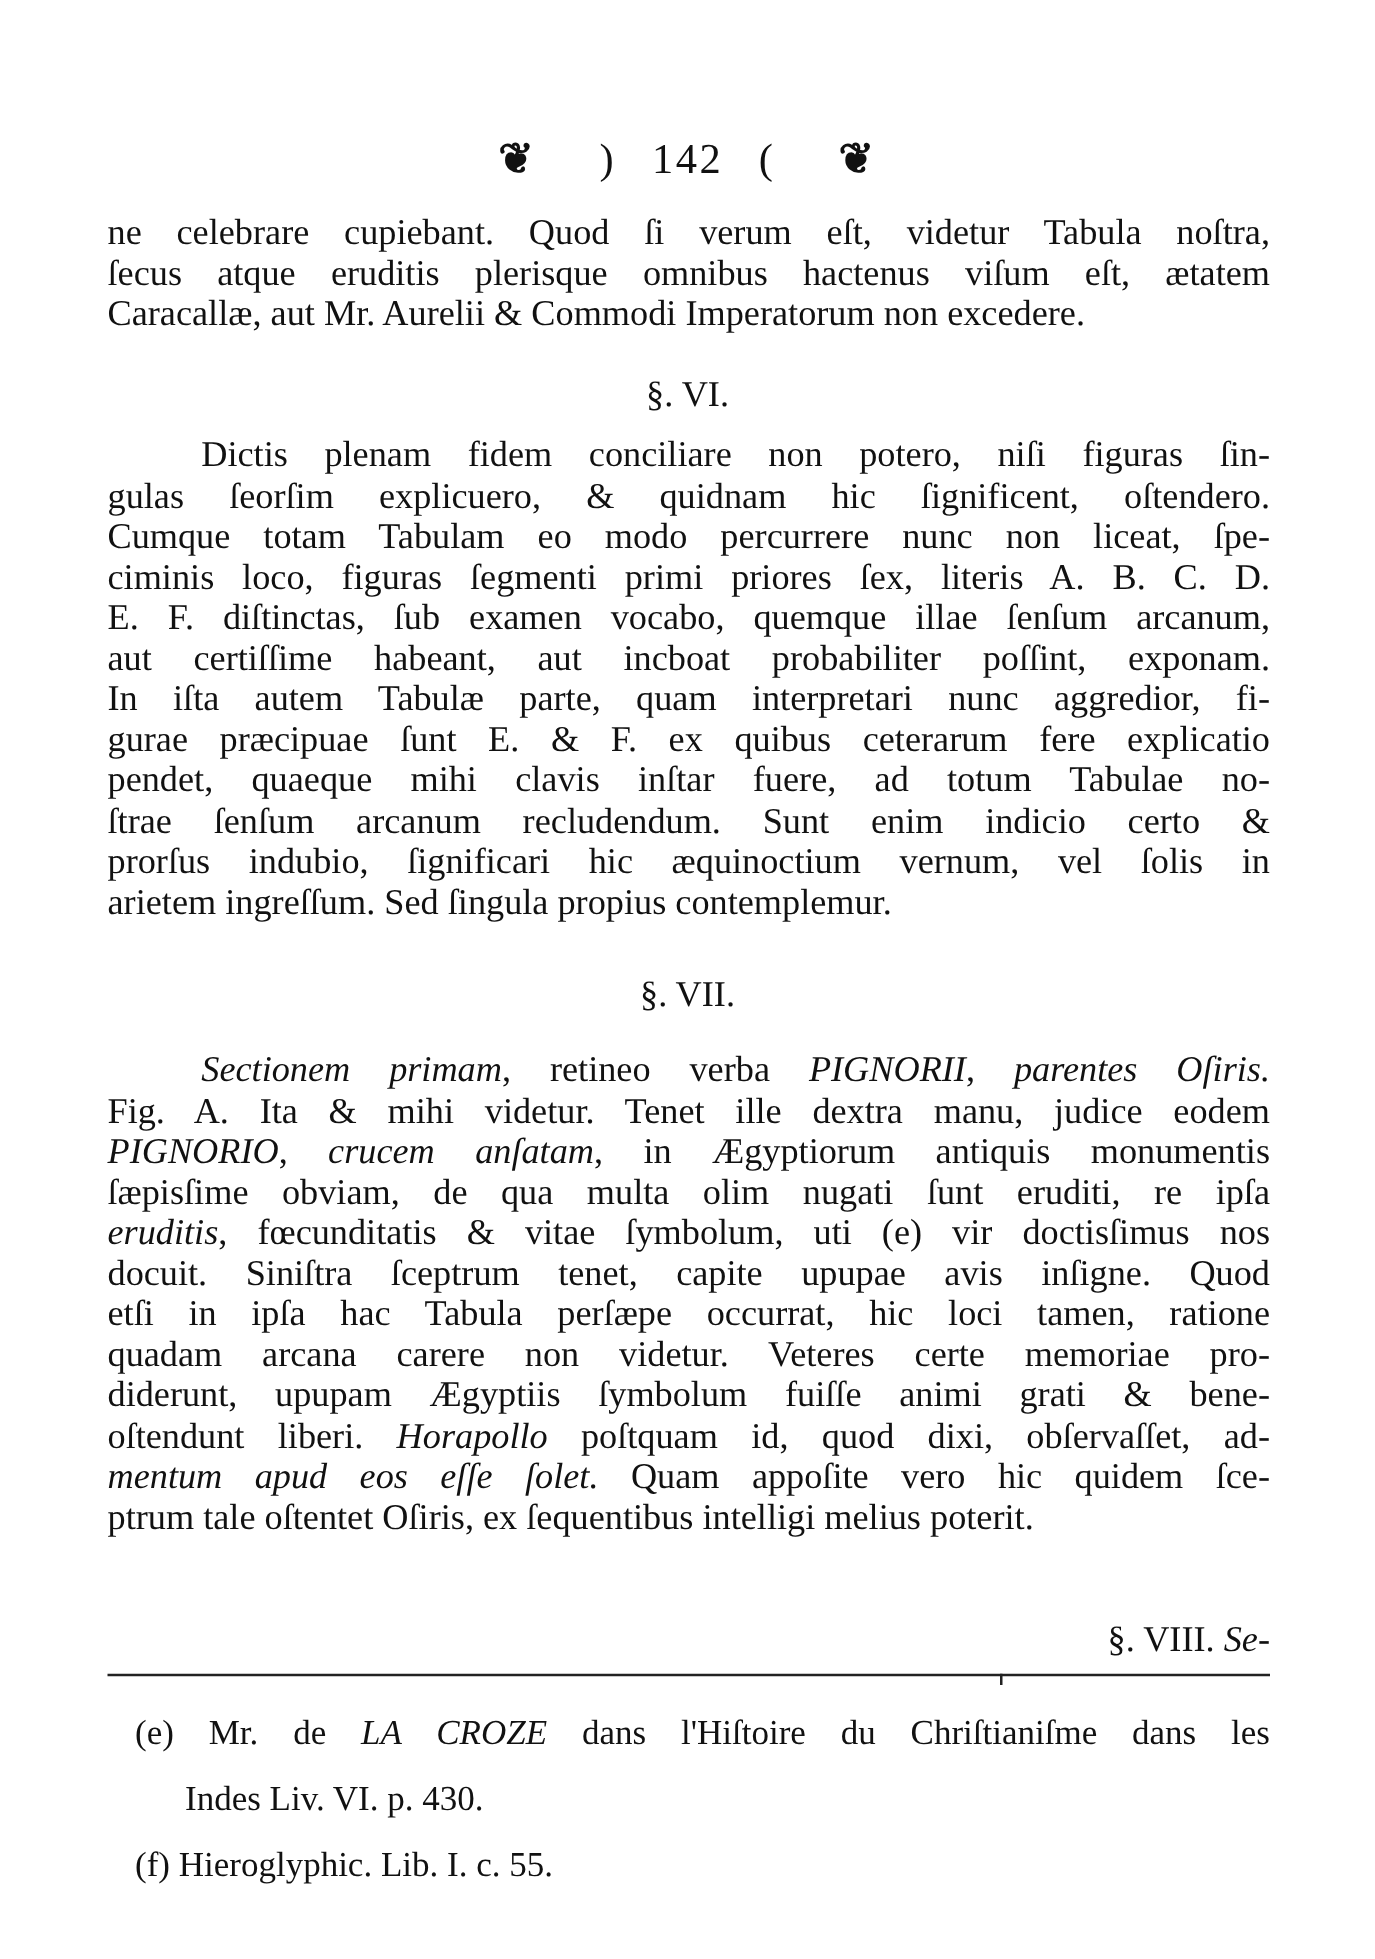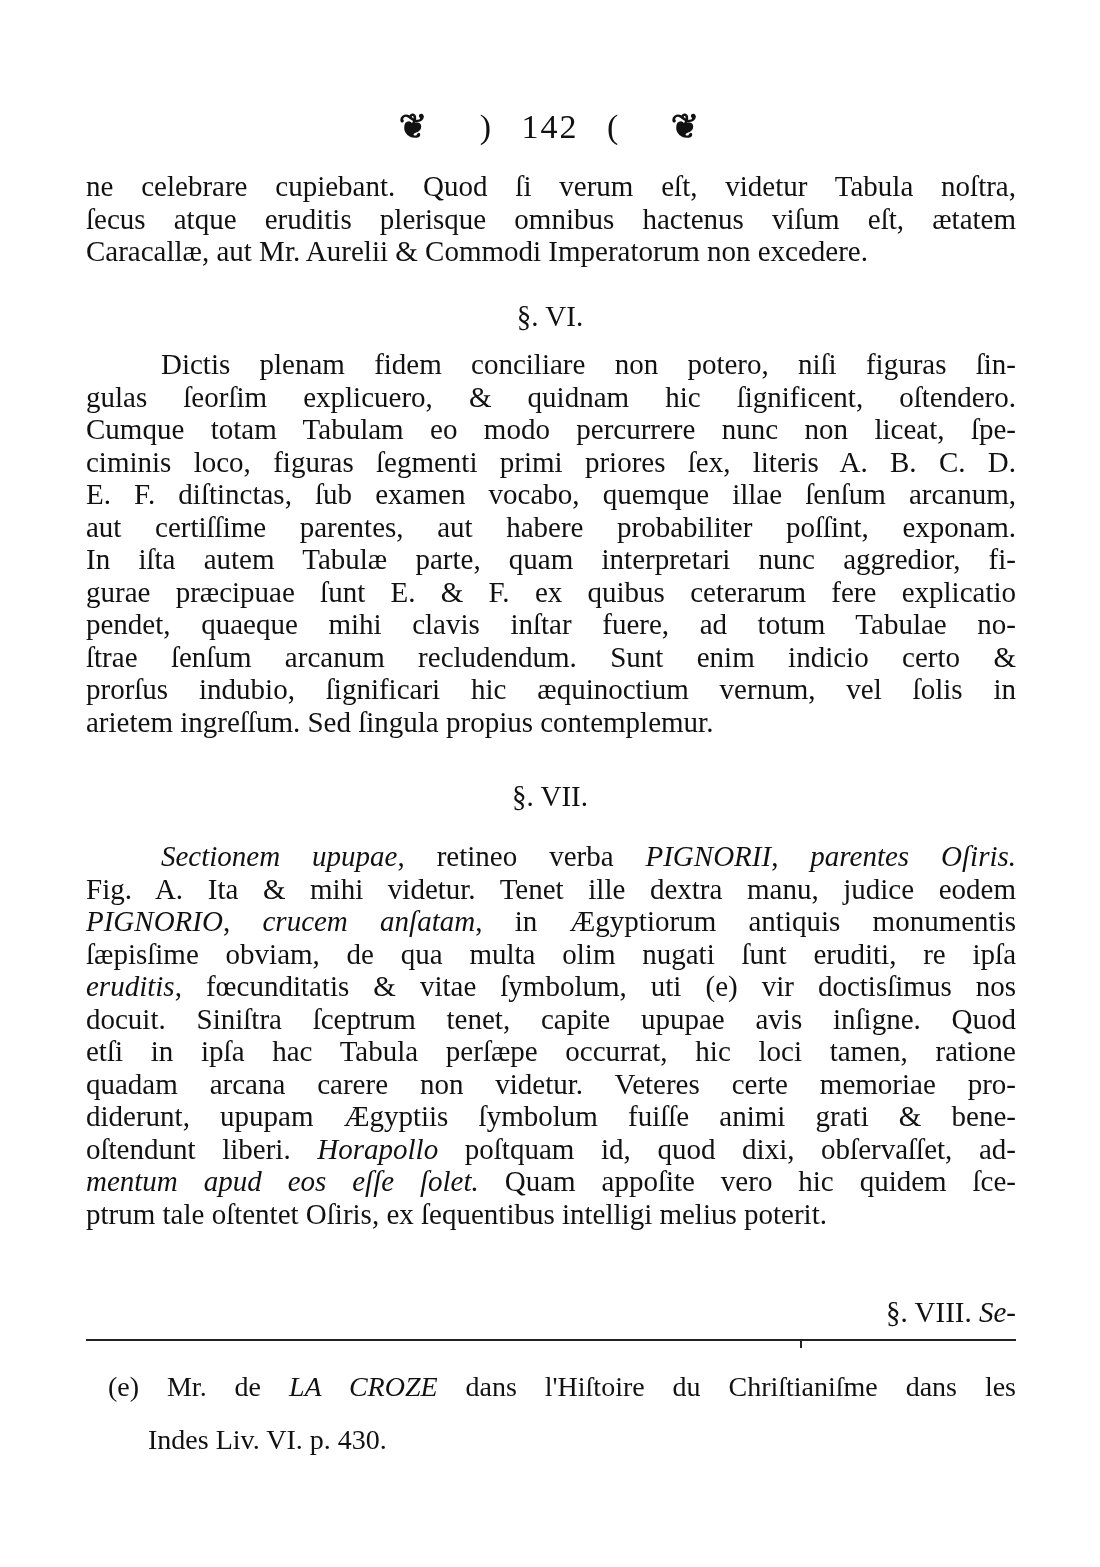--- a/index.html
+++ b/index.html
@@ -45,34 +45,34 @@
   </div>
 
   <div class="heading" style="top:300px;">§.  VI.</div>
 
   <div class="block" style="top:348px;">
     <div class="line indent">Dictis plenam fidem conciliare non potero, niſi figuras ſin-</div>
     <div class="line">gulas ſeorſim explicuero, &amp; quidnam hic ſignificent, oſtendero.</div>
     <div class="line">Cumque totam Tabulam eo modo percurrere nunc non liceat, ſpe-</div>
     <div class="line">ciminis loco, figuras ſegmenti primi priores ſex, literis A. B. C. D.</div>
     <div class="line">E. F. diſtinctas, ſub examen vocabo, quemque illae ſenſum arcanum,</div>
-    <div class="line">aut certiſſime parentes, aut habere probabiliter poſſint, exponam.</div>
+    <div class="line">aut certiſſime habeant, aut incboat probabiliter poſſint, exponam.</div>
     <div class="line">In iſta autem Tabulæ parte, quam interpretari nunc aggredior, fi-</div>
     <div class="line">gurae præcipuae ſunt E. &amp; F. ex quibus ceterarum fere explicatio</div>
     <div class="line">pendet, quaeque mihi clavis inſtar fuere, ad totum Tabulae no-</div>
     <div class="line">ſtrae ſenſum arcanum recludendum.  Sunt enim indicio certo &amp;</div>
     <div class="line">prorſus indubio, ſignificari hic æquinoctium vernum, vel ſolis in</div>
     <div class="line last">arietem ingreſſum.  Sed ſingula propius contemplemur.</div>
   </div>
 
   <div class="heading" style="top:780px;">§.  VII.</div>
 
   <div class="block" style="top:840px;">
     <div class="line indent">
-      <i>Sectionem upupae</i><span>, retineo verba </span><i>PIGNORII</i><span>, </span><i>parentes Oſiris.</i>
+      <i>Sectionem primam</i><span>, retineo verba </span><i>PIGNORII</i><span>, </span><i>parentes Oſiris.</i>
     </div>
     <div class="line">Fig. A.  Ita &amp; mihi videtur.  Tenet ille dextra manu, judice eodem</div>
     <div class="line">
       <i>PIGNORIO</i><span>, </span><i>crucem anſatam</i><span>, in Ægyptiorum antiquis monumentis</span>
     </div>
     <div class="line">ſæpisſime obviam, de qua multa olim nugati ſunt eruditi, re ipſa</div>
     <div class="line">
       <i>eruditis</i><span>, fœcunditatis &amp; vitae ſymbolum, uti (e) vir doctisſimus nos</span>
     </div>
     <div class="line">docuit.  Siniſtra ſceptrum tenet, capite upupae avis inſigne.  Quod</div>
@@ -93,15 +93,18 @@
   </div>
 
   <div class="rule"></div>
   <div class="rule-tick"></div>
 
   <div class="fn" style="top:1350px;">
     <div class="line">
       <span>(e)</span><span> Mr. de </span><i>LA CROZE</i><span> dans l'Hiſtoire du Chriſtianiſme dans les</span>
     </div>
     <div class="line last cont">Indes Liv. VI. p. 430.</div>
+    <div class="line last">
+      <span>(f)</span><span> Hieroglyphic. Lib. I. c. 55.</span>
+    </div>
   </div>
 
 </div>
 
 </body></html>

